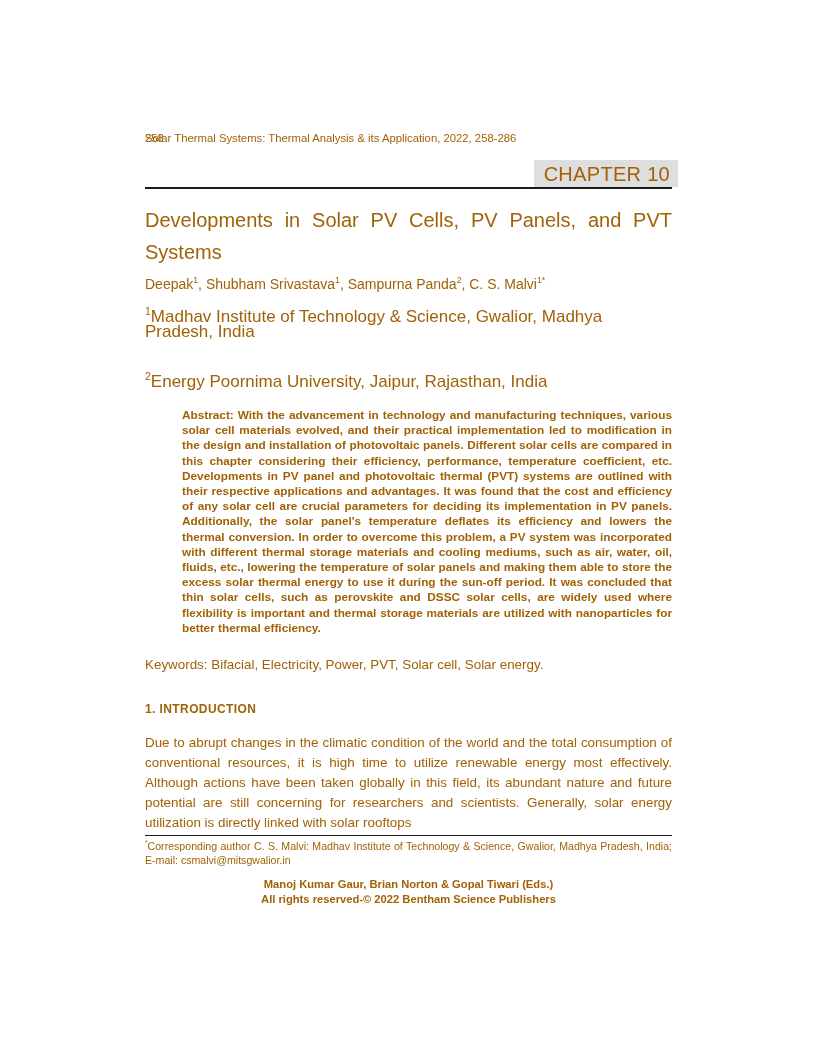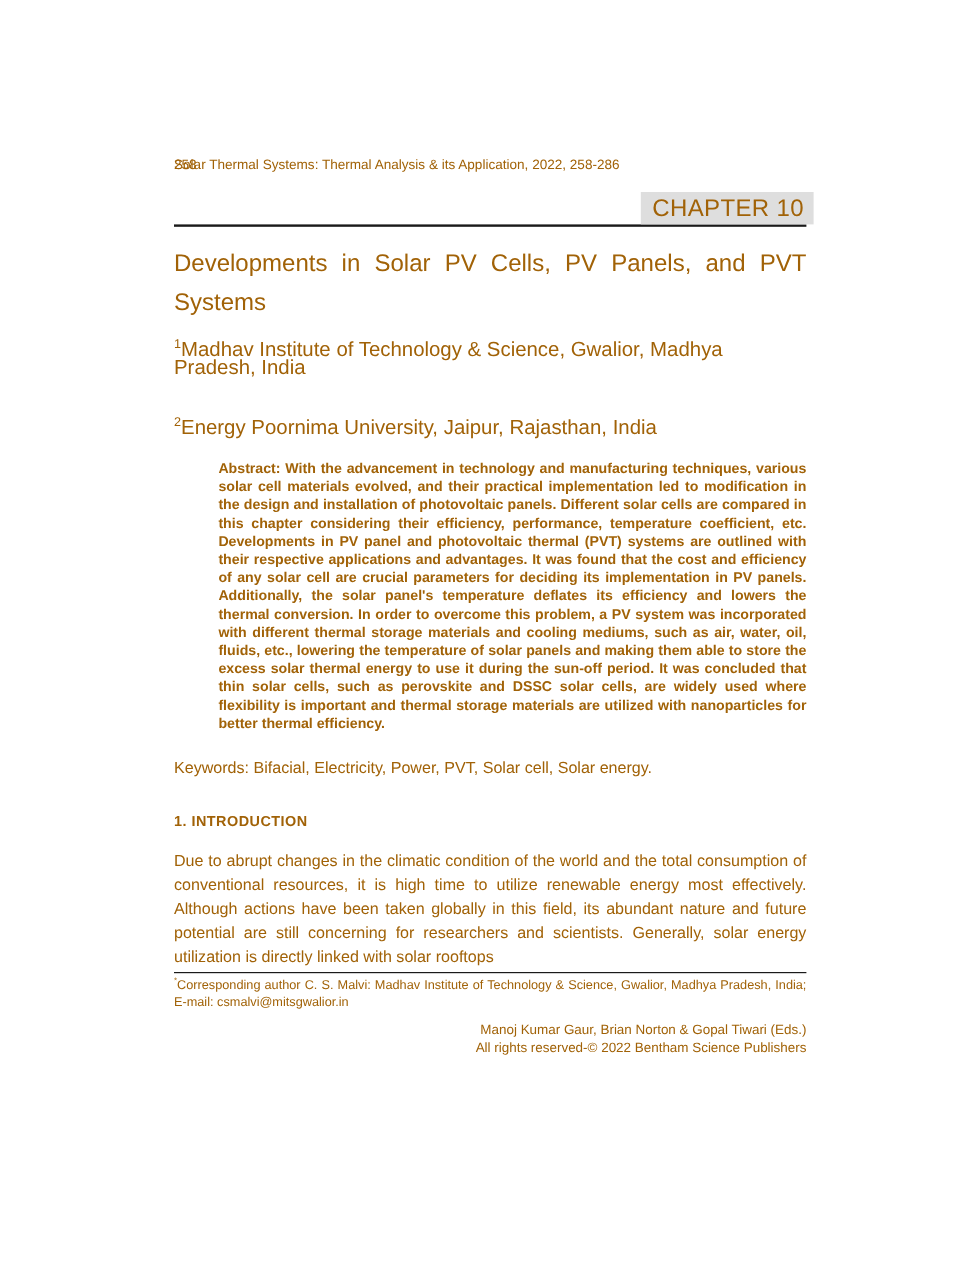--- a/index.html
+++ b/index.html
@@ -99,42 +99,46 @@
     margin-top: 2px;
     border-top: 1.5px solid #1a1a1a;
     padding-top: 3px;
     font-size: 10.6px;
     line-height: 14px;
     text-align: justify;
   }
   
   .footer {
     margin-top: 10px;
-    text-align: right;
+    text-align: center;
     font-size: 11.2px;
     line-height: 14.5px;
+    font-weight: bold;
   }
 </style>
 </head>
 <body>
 
 <div class="page">
   <div class="content">
 
     <div class="header">
       <span class="page-number">258</span>
       <span class="running-title">Solar Thermal Systems: Thermal Analysis &amp; its Application, 2022, 258-286</span>
     </div>
 
     <div class="chapter-row">
       <span class="chapter-badge">CHAPTER 10</span>
     </div>
 
     <h1 class="chapter-title">Developments in Solar PV Cells, PV Panels, and PVT Systems</h1>
 
+    <p class="authors">
+      <span>Deepak</span><sup>1</sup><span>, </span><span>Shubham Srivastava</span><sup>1</sup><span>, </span><span>Sampurna Panda</span><sup>2</sup><span>, </span><span>C. S. Malvi</span><sup>1*</sup>
+    </p>
 
     <p class="affiliation"><sup>1</sup><span>Madhav Institute of Technology &amp; Science, Gwalior, Madhya Pradesh, India</span></p>
 
     <p class="affiliation"><sup>2</sup><span>Energy Poornima University, Jaipur, Rajasthan, India</span></p>
 
     <p class="abstract"><span>Abstract:</span><span> With the advancement in technology and manufacturing techniques, various solar cell materials evolved, and their practical implementation led to modification in the design and installation of photovoltaic panels. Different solar cells are compared in this chapter considering their efficiency, performance, temperature coefficient, etc. Developments in PV panel and photovoltaic thermal (PVT) systems are outlined with their respective applications and advantages. It was found that the cost and efficiency of any solar cell are crucial parameters for deciding its implementation in PV panels. Additionally, the solar panel's temperature deflates its efficiency and lowers the thermal conversion. In order to overcome this problem, a PV system was incorporated with different thermal storage materials and cooling mediums, such as air, water, oil, fluids, etc., lowering the temperature of solar panels and making them able to store the excess solar thermal energy to use it during the sun-off period. It was concluded that thin solar cells, such as perovskite and DSSC solar cells, are widely used where flexibility is important and thermal storage materials are utilized with nanoparticles for better thermal efficiency.</span></p>
 
     <p class="keywords"><span>Keywords:</span><span> Bifacial, Electricity, Power, PVT, Solar cell, Solar energy.</span></p>
 
     <h2 class="section-heading">1. INTRODUCTION</h2>

